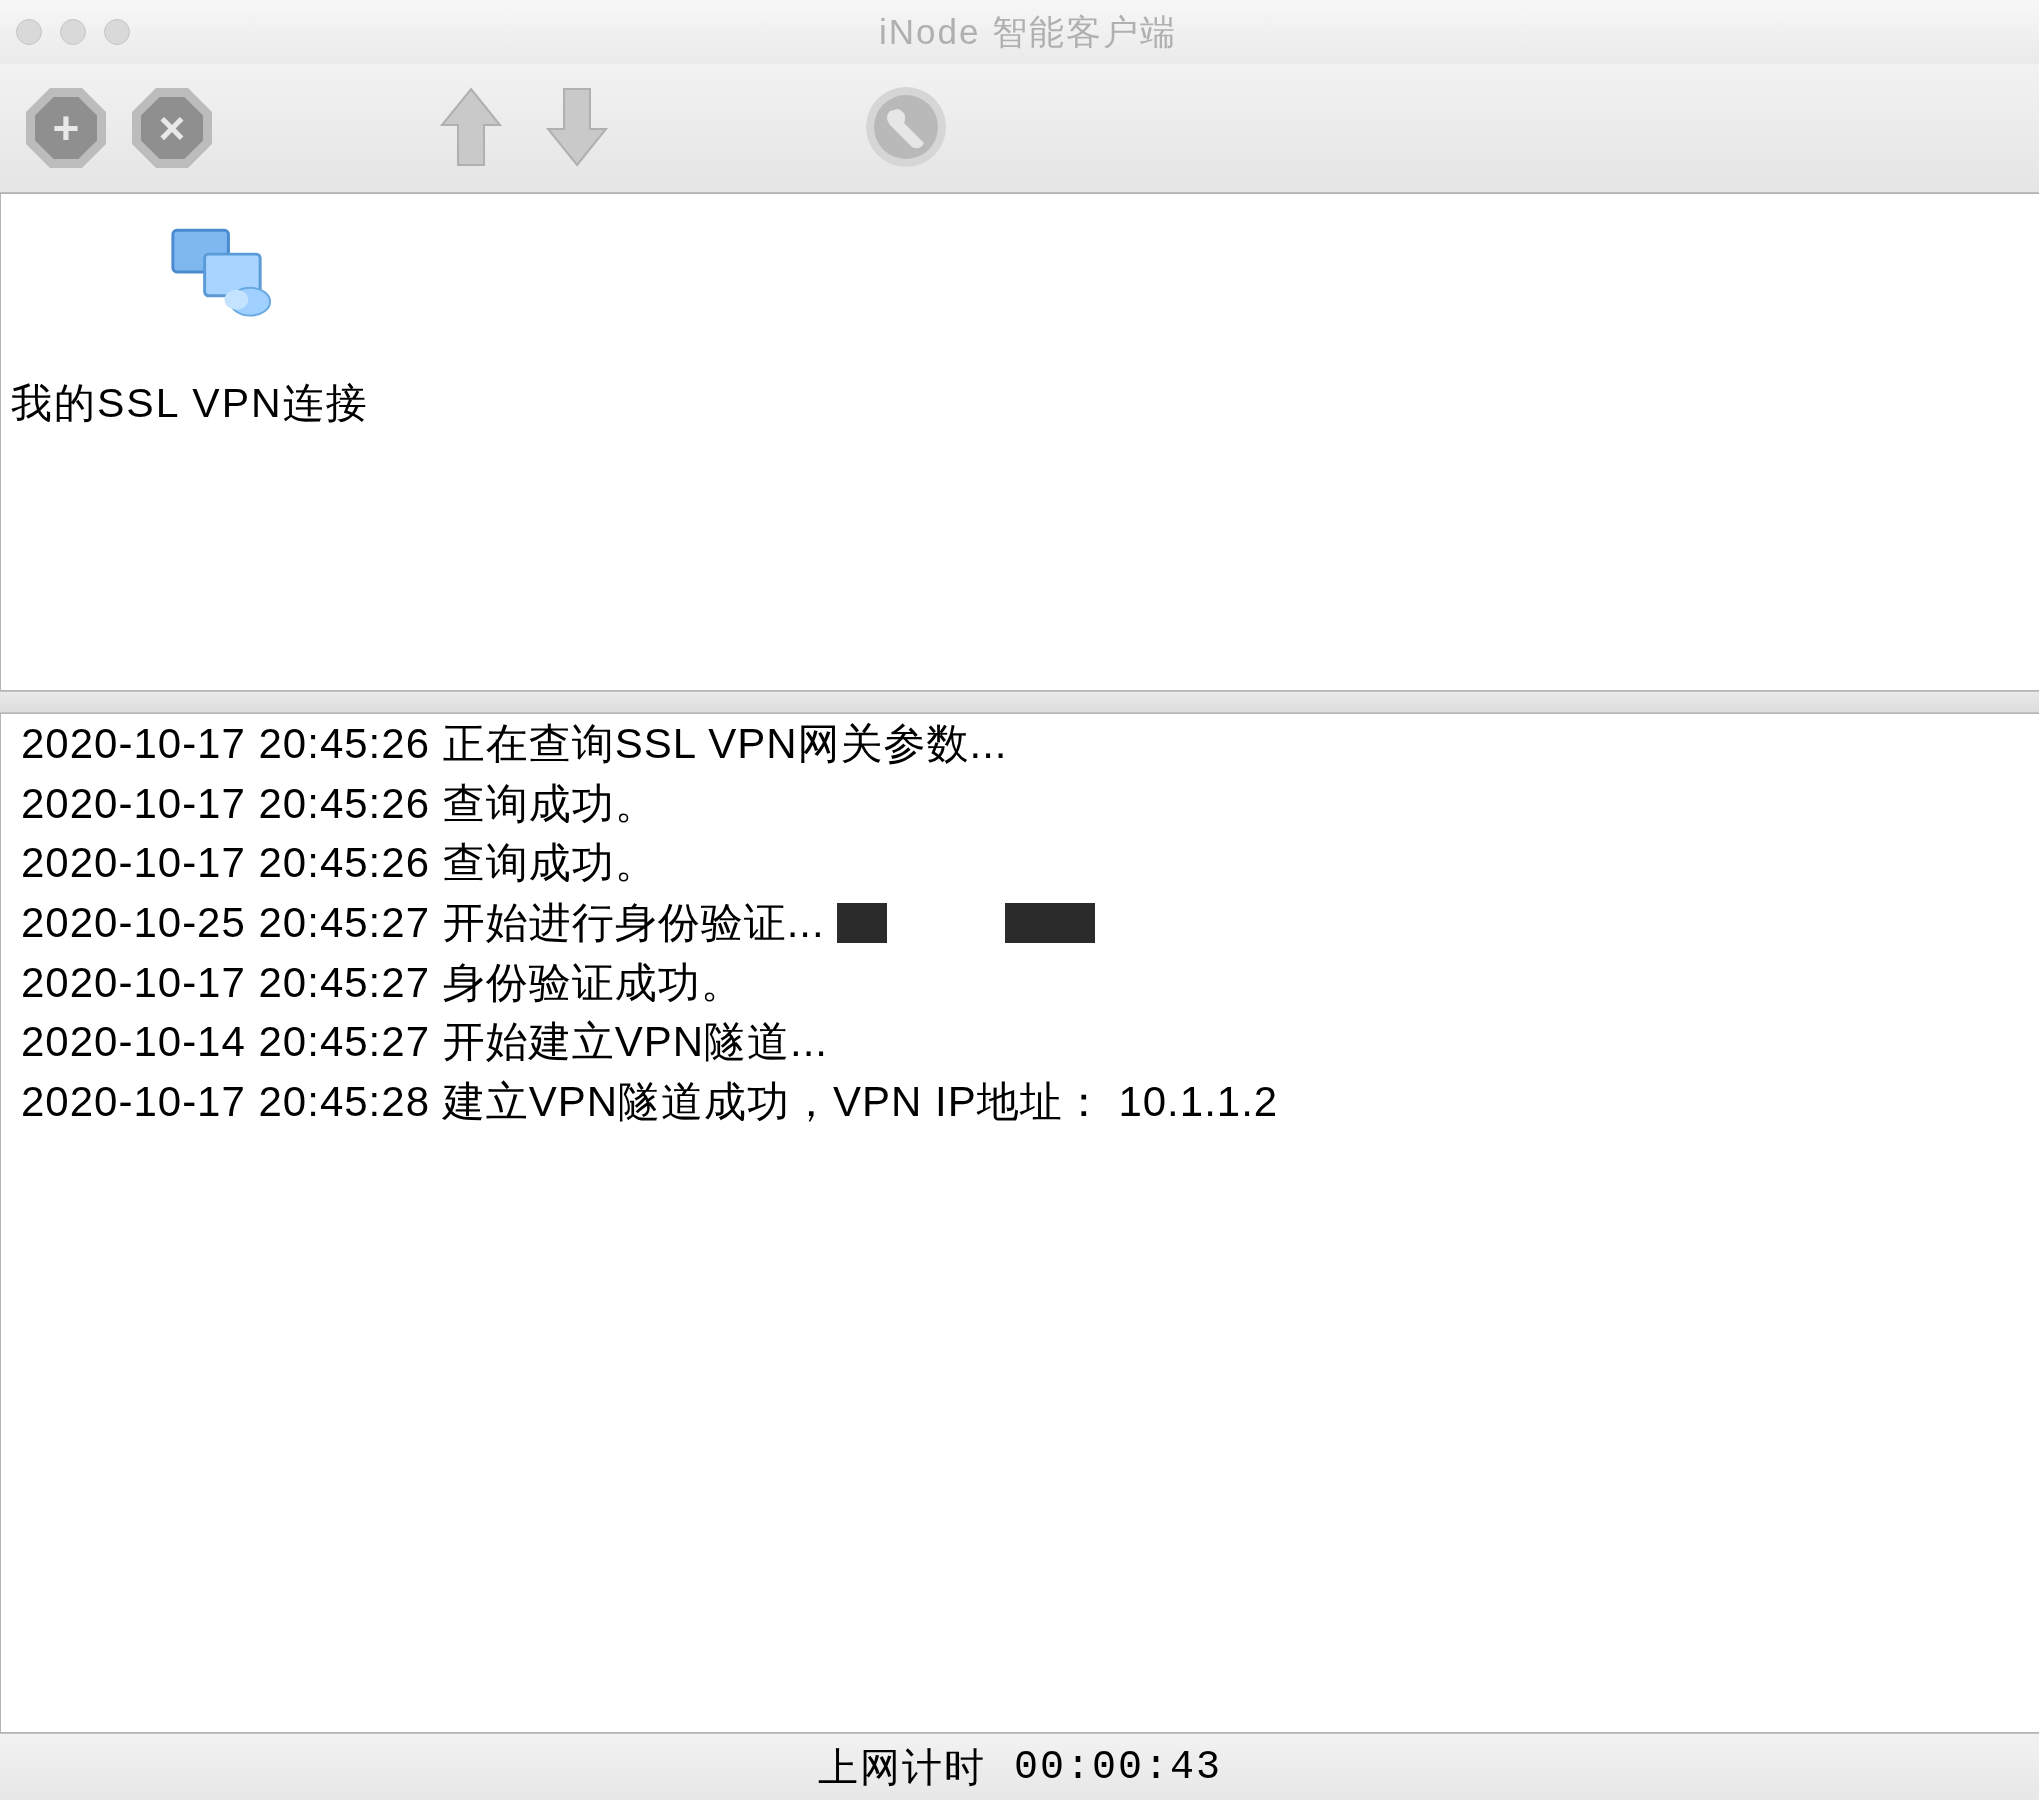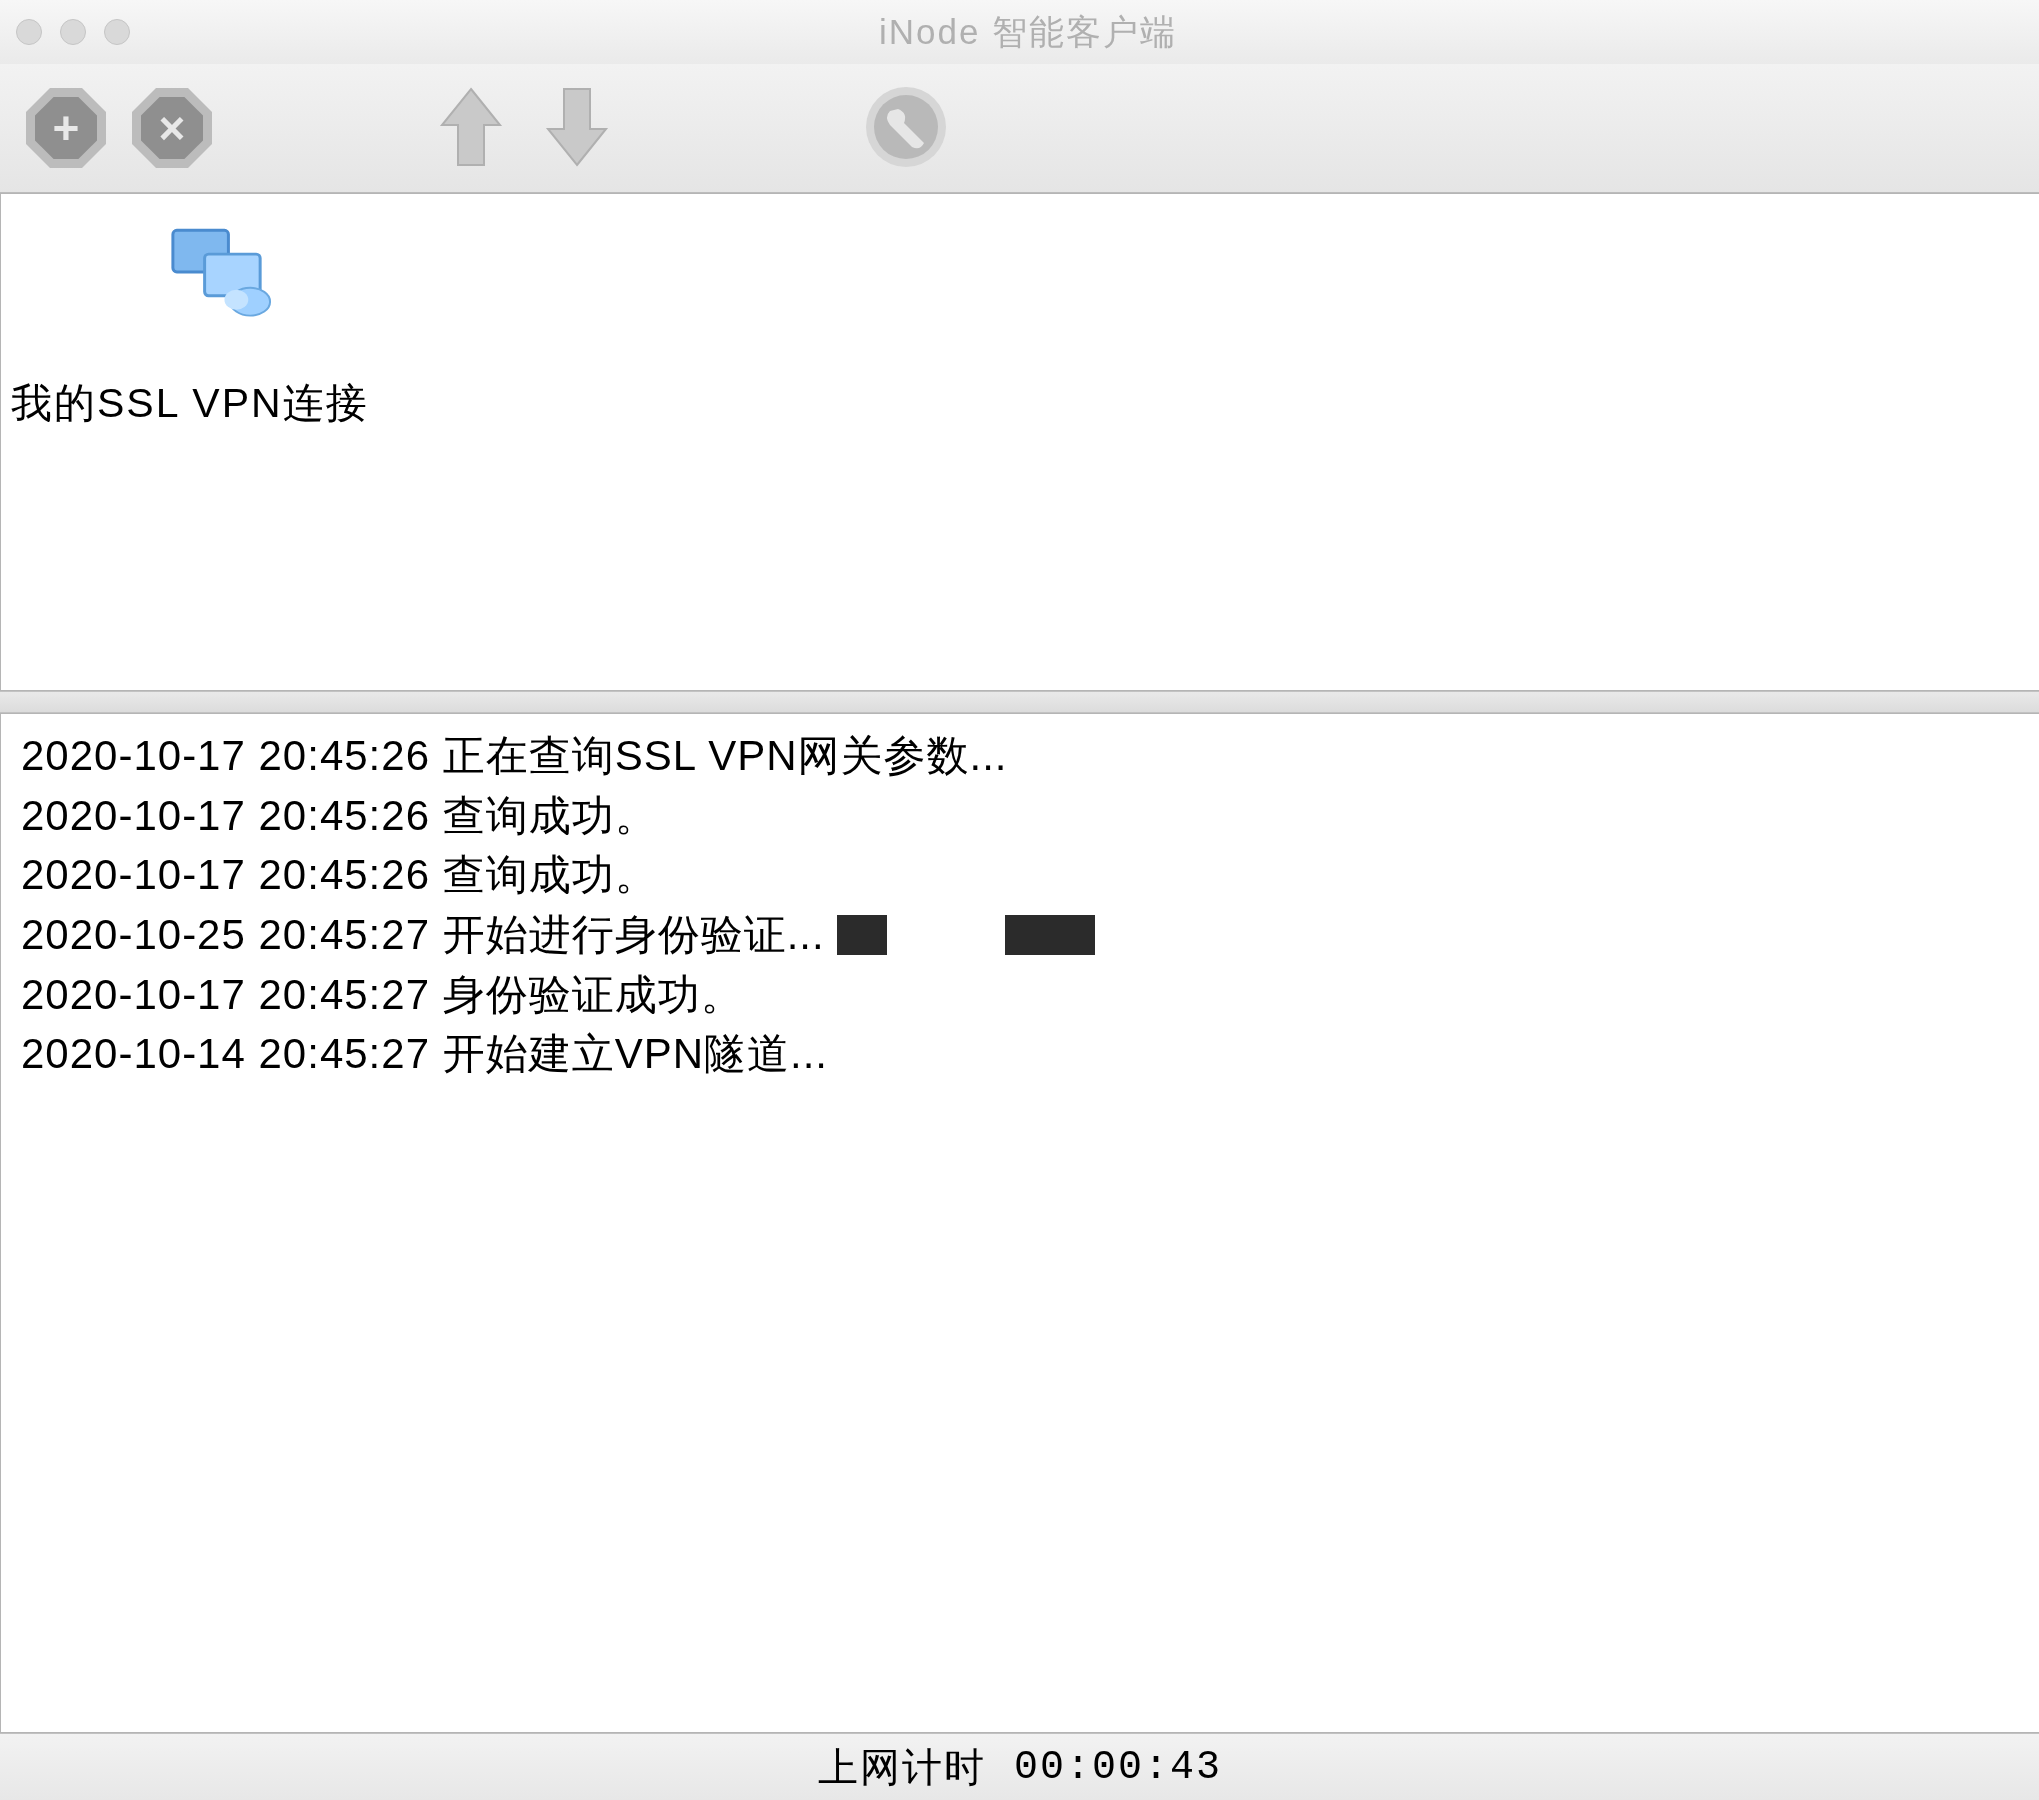--- a/index.html
+++ b/index.html
@@ -104,21 +104,21 @@
     .divider {
       height: 22px;
       background: linear-gradient(#e9e9e9, #dcdcdc);
       border-top: 1px solid #c2c2c2;
       border-bottom: 1px solid #c2c2c2;
     }
     .log-panel {
       background: #ffffff;
       border: 1px solid #b5b5b5;
       flex: 1;
-      padding: 12px 20px;
+      padding: 0 20px;
       overflow-y: auto;
     }
     .log-line {
       font-size: 42px;
       color: #000;
       line-height: 1.42;
       letter-spacing: 1px;
       white-space: nowrap;
       display: flex;
       align-items: center;
@@ -262,20 +262,23 @@
       <div class="log-line">
         <span>2020-10-25 20:45:27 开始进行身份验证...</span>
         <span class="redacted"></span>
       </div>
       <div class="log-line">
         <span>2020-10-17 20:45:27 身份验证成功。</span>
       </div>
       <div class="log-line">
         <span>2020-10-14 20:45:27 开始建立VPN隧道...</span>
       </div>
+      <div class="log-line">
+        <span>2020-10-17 20:45:28 建立VPN隧道成功，VPN IP地址： 10.1.1.2</span>
+      </div>
     </div>
 
   <div class="statusbar">
     <span>上网计时</span>
     <span>00:00:43</span>
   </div>
 
 </div>
 
 

